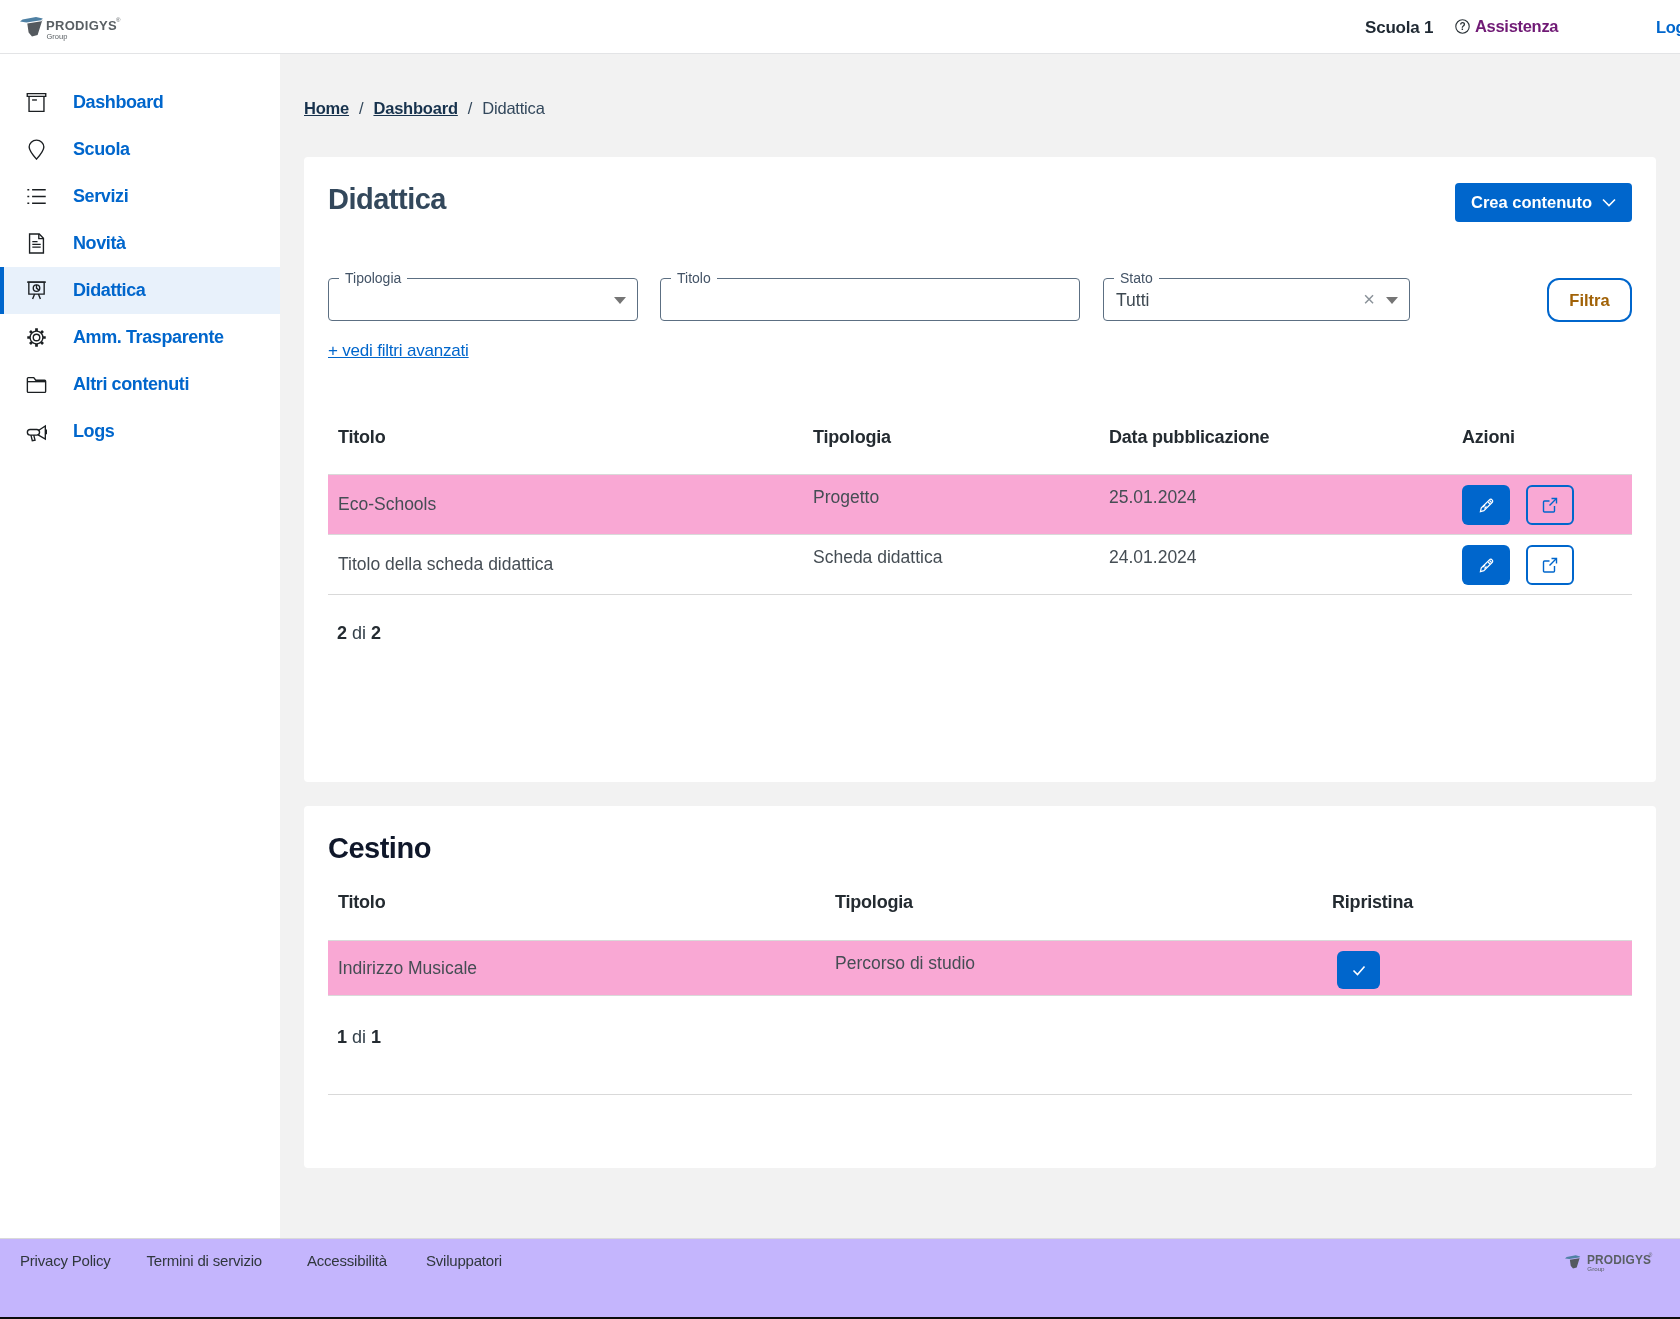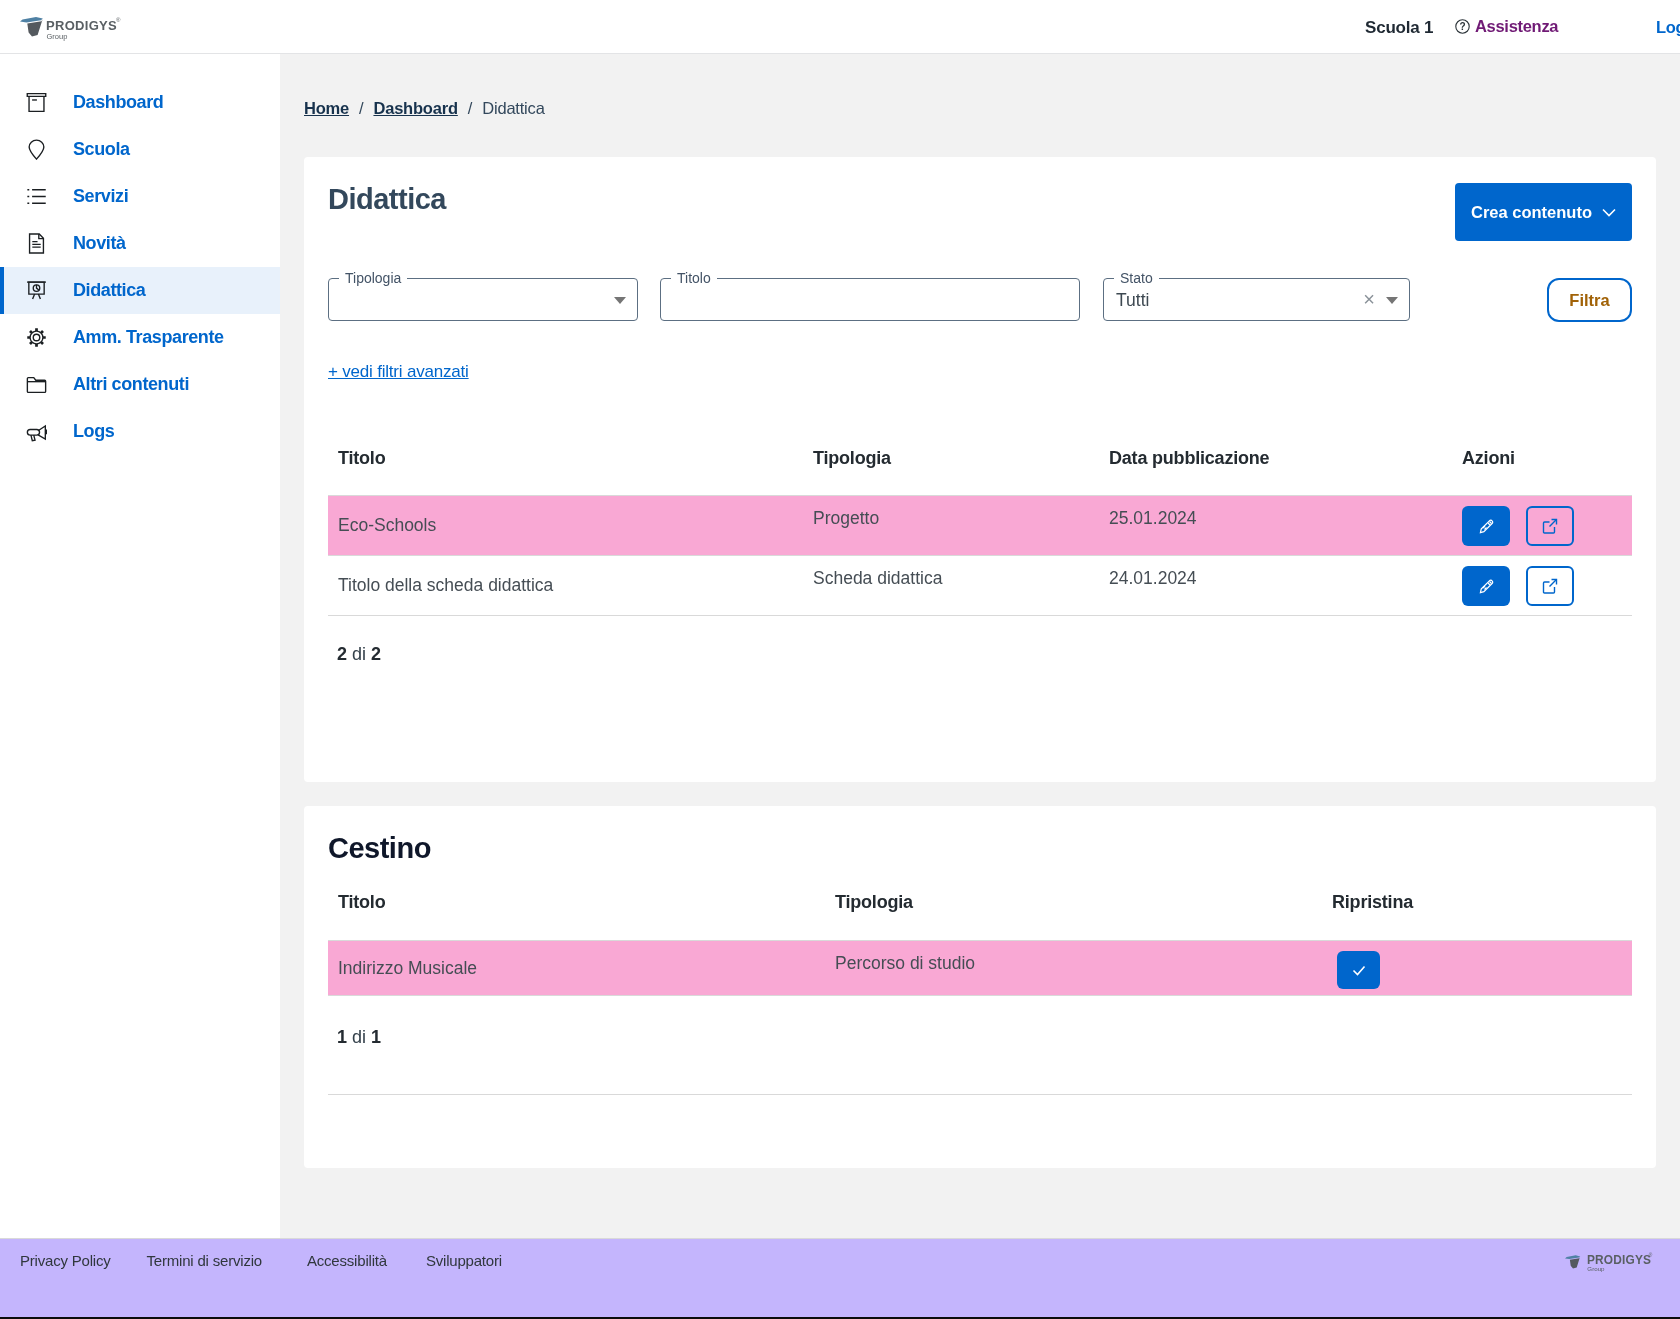--- a/index.html
+++ b/index.html
@@ -40,21 +40,21 @@
 .crumbs { margin-top:44px; font-size:16.5px; color:#33485c; line-height:20px; letter-spacing:-0.2px; }
 .crumbs a { color:#17324d; font-weight:bold; text-decoration:underline; }
 .crumbs .sep { margin:0 10px; }
 
 .card { background:#fff; border-radius:4px; position:relative; }
 .card1 { margin-top:39px; height:625px; padding:0 24px; }
 .card2 { margin-top:24px; height:362px; padding:0 24px; }
 h1.cardtitle { margin:0; padding-top:24px; font-size:29px; line-height:36px; color:#33485c; letter-spacing:-0.5px; }
 
 .btn-create {
-  position:absolute; top:26px; right:24px; width:177px; height:58px;
+  position:absolute; top:26px; right:24px; width:177px; height:39px;
   background:#0066cc; border:none; border-radius:4px; color:#fff;
   font-family:inherit; font-size:16.5px; font-weight:bold;
   display:flex; align-items:center; justify-content:center;
 }
 .btn-create svg { margin-left:10px; }
 
 .filters { margin-top:61px; display:flex; align-items:flex-start; }
 .field {
   position:relative; height:43px; border:1px solid #5c6f82; border-radius:4px;
   background:#fff;
@@ -71,21 +71,21 @@
   position:absolute; right:11px; top:18px; width:0; height:0;
   border-left:6px solid transparent; border-right:6px solid transparent;
   border-top:7px solid #757575;
 }
 .clearx { position:absolute; right:34px; top:9px; font-size:20px; color:#8a9299; }
 .btn-filtra {
   margin-left:auto; width:85px; height:44px; background:#fff;
   border:2px solid #0066cc; border-radius:12px; color:#a16207;
   font-family:inherit; font-size:16.5px; font-weight:bold;
 }
-.advlink { display:inline-block; margin-top:40px; color:#0066cc; font-size:17px; text-decoration:underline; letter-spacing:-0.2px; }
+.advlink { display:inline-block; margin-top:19px; color:#0066cc; font-size:17px; text-decoration:underline; letter-spacing:-0.2px; }
 
 table.list { width:100%; border-collapse:collapse; margin-top:54px; }
 table.list th {
   text-align:left; font-size:18px; color:#242b31; font-weight:bold;
   padding:12px 0 26px 10px; letter-spacing:-0.2px;
 }
 table.list td {
   height:60px; font-size:17.5px; color:#454d54; padding:0 0 0 10px;
 }
 tr.stripe td { background:#f9a8d4; }

